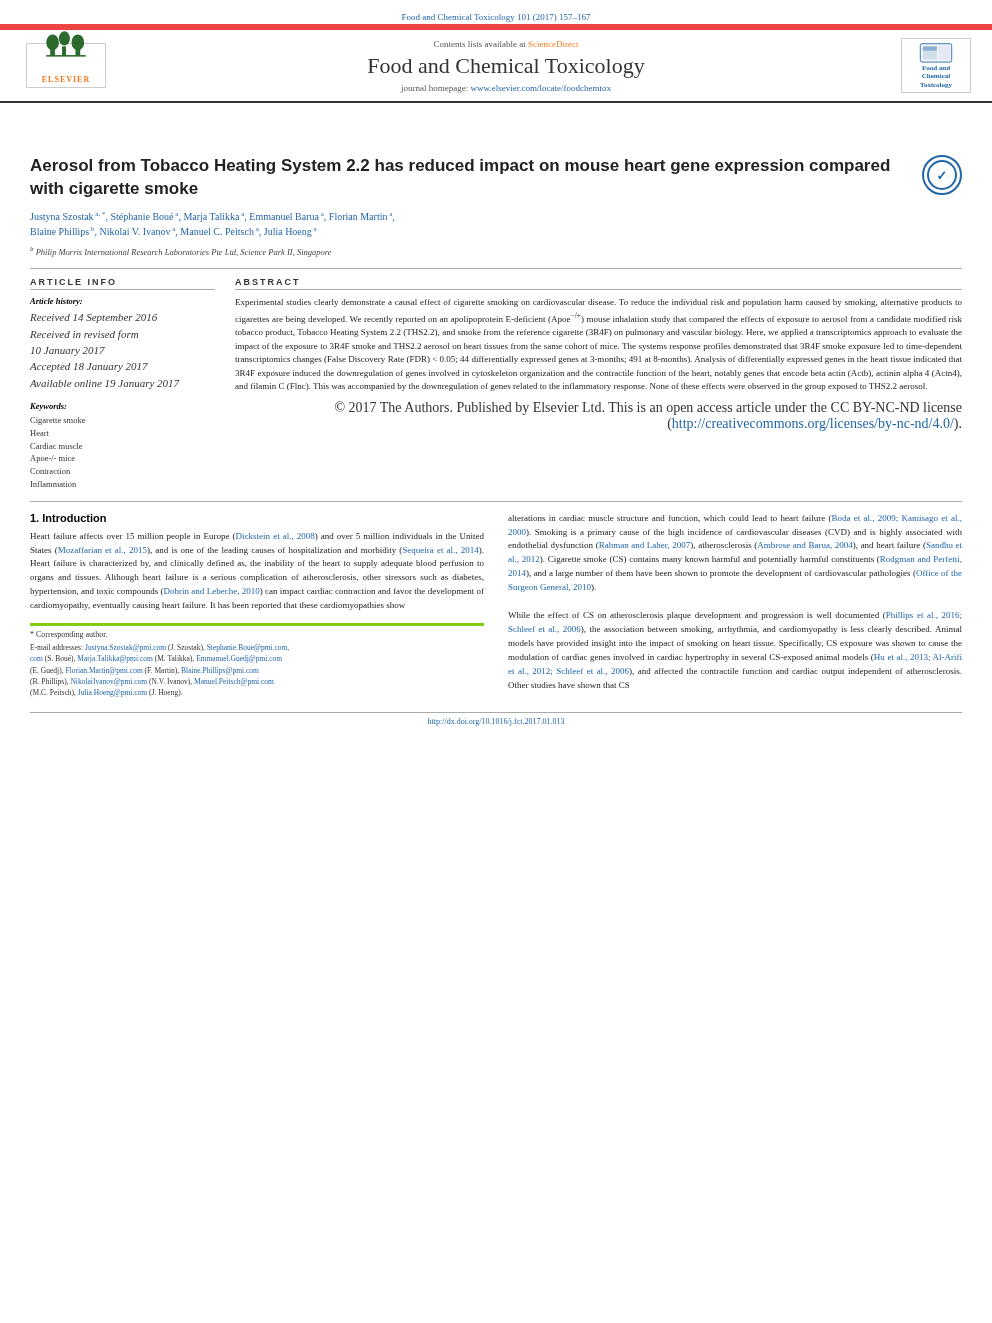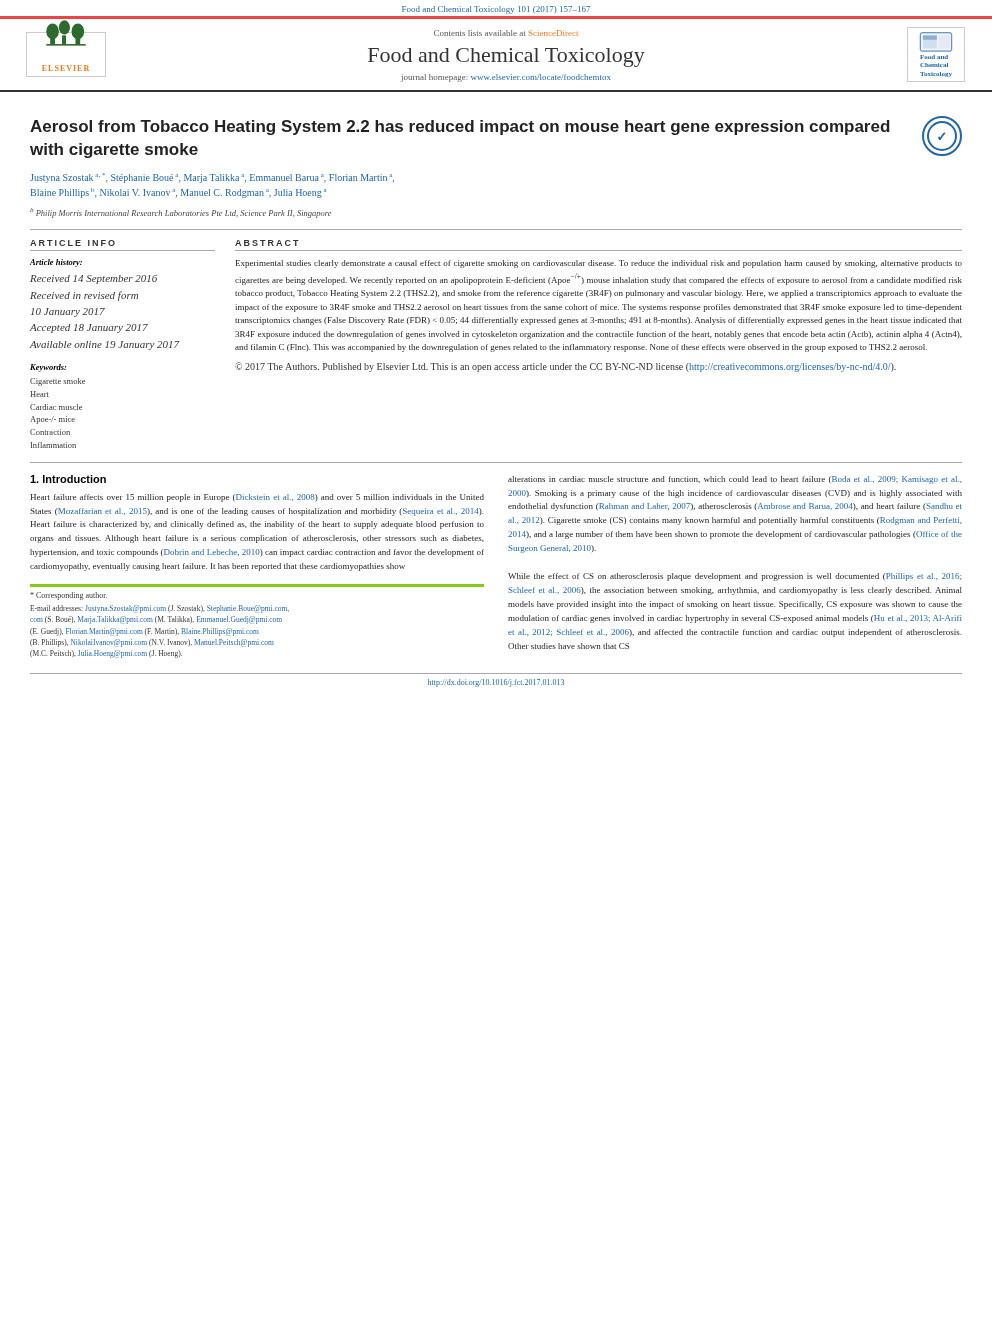--- a/index.html
+++ b/index.html
@@ -8,24 +8,24 @@
       background: #fff;
       color: #000;
       font-size: 10px;
       width: 992px;
       min-height: 1323px;
     }
 
     
     .top-bar {
       text-align: center;
-      padding: 4px 0 2px 0;
-      font-size: 9px;
-      color: #2266aa;
-      border-bottom: 3px solid #ef4444;
+      padding: 12px 0 2px 0;
+      font-size: 9px;
+      color: #2266aa;
+      border-bottom: 6px solid #ef4444;
     }
 
     
     .journal-header {
       display: flex;
       align-items: center;
       padding: 8px 16px;
       border-bottom: 2px solid #333;
       gap: 10px;
     }
@@ -91,42 +91,43 @@
       font-size: 9px;
     }
     .journal-logo-right {
       width: 80px;
       flex-shrink: 0;
       display: flex;
       flex-direction: column;
       align-items: center;
     }
     .journal-logo-box {
-      width: 58px;
+      width: 70px;
       height: 55px;
       border: 1px solid #ccc;
       display: flex;
       flex-direction: column;
       align-items: center;
       justify-content: center;
       font-size: 7px;
       color: #555;
       padding: 3px;
-      text-align: left;
+      text-align: center;
     }
     .logo-box-title {
       font-size: 7px;
       font-weight: bold;
       color: #2266aa;
       line-height: 1.2;
     }
 
     
     .article-body {
       padding: 10px 30px;
+      margin-top: 28px;
     }
 
     
     .article-title-section {
       display: flex;
       align-items: flex-start;
       margin: 14px 0 8px 0;
       gap: 10px;
     }
     .article-title-text {
@@ -242,24 +243,24 @@
     .abstract-text {
       font-size: 9px;
       line-height: 1.5;
       color: #222;
       text-align: justify;
     }
     .abstract-link {
       color: #2266aa;
     }
     .copyright-line {
-      font-size: 10px;
+      font-size: 14px;
       margin-top: 6px;
       color: #333;
-      text-align: left;
+      text-align: right;
     }
     .copyright-link {
       color: #2266aa;
     }
 
     
     .bottom-section-divider {
       border: none;
       border-top: 1px solid #aaa;
       margin: 10px 0;
@@ -397,21 +398,21 @@
   </div>
 
   <div class="authors-line">
     <span class="author-name">Justyna Szostak</span><span class="sup"> a, *</span>,
     <span class="author-name">Stéphanie Boué</span><span class="sup"> a</span>,
     <span class="author-name">Marja Talikka</span><span class="sup"> a</span>,
     <span class="author-name">Emmanuel Barua</span><span class="sup"> a</span>,
     <span class="author-name">Florian Martin</span><span class="sup"> a</span>,<br>
     <span class="author-name">Blaine Phillips</span><span class="sup"> b</span>,
     <span class="author-name">Nikolai V. Ivanov</span><span class="sup"> a</span>,
-    <span class="author-name">Manuel C. Rodgman</span><span class="sup"> a</span>,
+    <span class="author-name">Manuel C. Peitsch</span><span class="sup"> a</span>,
     <span class="author-name">Julia Hoeng</span><span class="sup"> a</span>
   </div>
 
   <div class="affiliations">
     <div><span class="sup">b</span> Philip Morris International Research Laboratories Pte Ltd, Science Park II, Singapore</div>
   </div>
 
   <hr class="divider">
 
   <div class="two-col">

